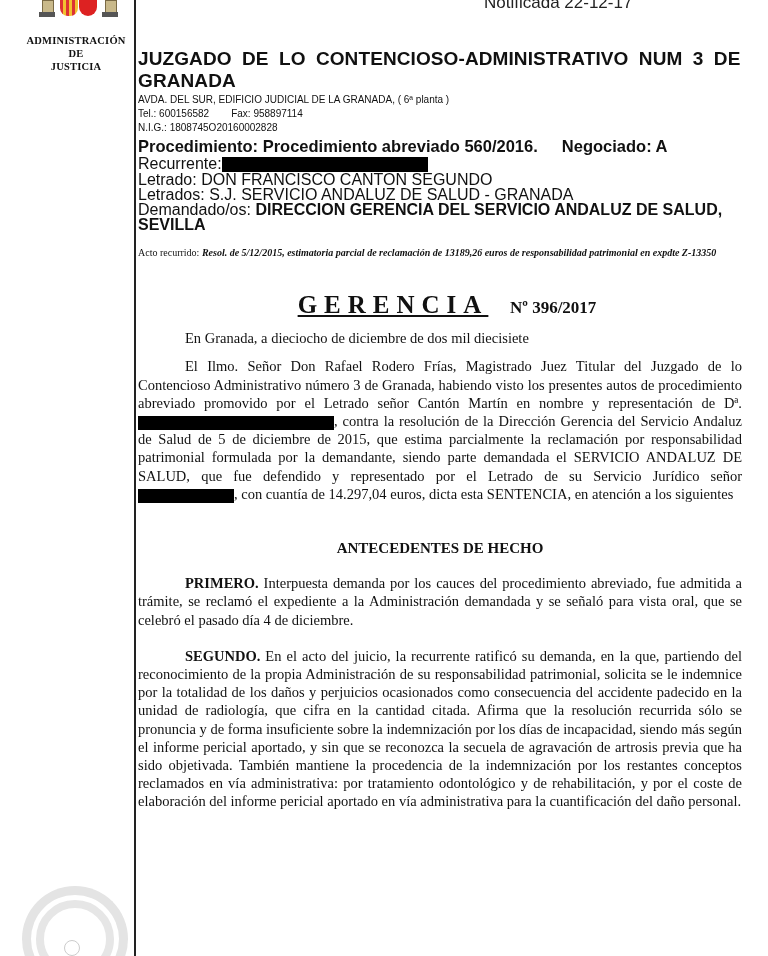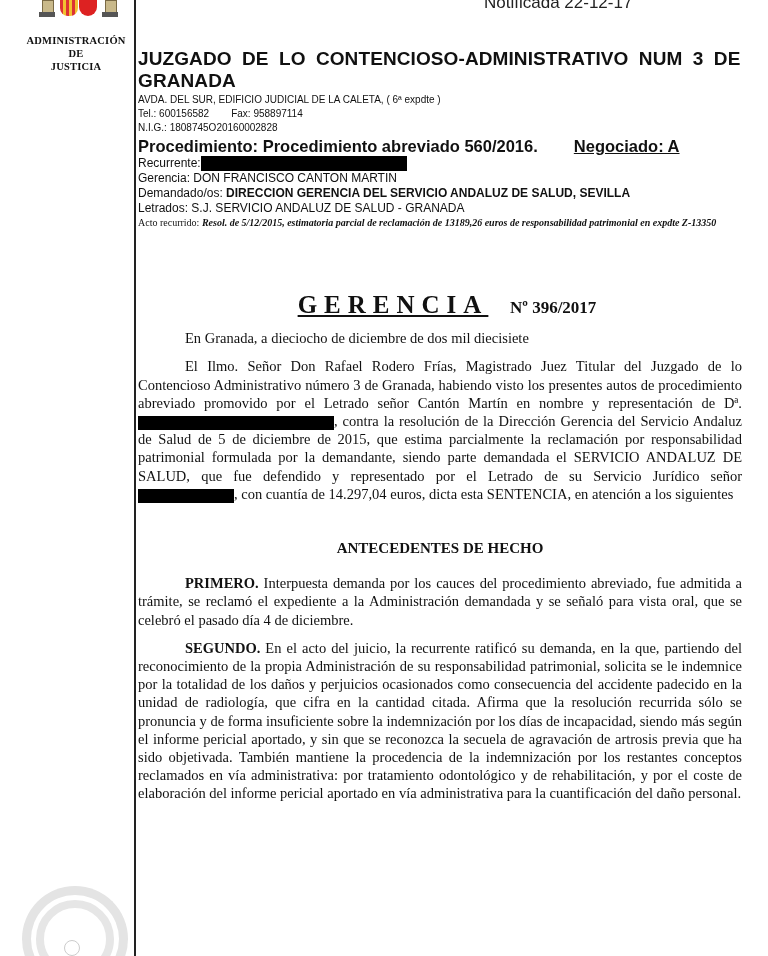--- a/index.html
+++ b/index.html
@@ -33,37 +33,37 @@
     .watermark .arc2 { position: absolute; left: 14px; top: 14px; width: 78px; height: 78px; border: 8px solid #e6e6e6; border-radius: 50%; box-sizing: border-box; }
     .watermark .emblem { position: absolute; left: 42px; top: 54px; width: 14px; height: 14px; border: 1px solid #ccc; border-radius: 50%; }
 
     
     .header { position: absolute; left: 138px; top: 48px; width: 604px; font-family: "Liberation Sans", sans-serif; }
     .court-title { font-weight: bold; font-size: 19px; line-height: 22px; text-align: justify; word-spacing: 5px; letter-spacing: 0.1px; }
     .court-title.l2 { margin-top: 0; }
     .addr { font-size: 10px; line-height: 12px; margin-top: 2px; }
     .addr .fax { margin-left: 22px; }
     .proc { font-weight: bold; font-size: 16.5px; line-height: 20px; margin-top: 2px; }
-    .proc .neg { margin-left: 36px; text-decoration: underline; }
-    .small { font-size: 12px; line-height: 15px; }
+    .proc .neg { margin-left: 24px; }
+    .small { font-size: 16px; line-height: 15px; }
     .redact { display: inline-block; background: #000; vertical-align: middle; }
-    .serif-small { font-family: "Liberation Serif", serif; font-size: 10px; line-height: 13px; }
+    .serif-small { font-family: "Liberation Serif", serif; font-size: 10px; line-height: 13px; margin-top: 14px; }
     .serif-small .it { font-style: italic; font-weight: bold; }
 
     
     .body { position: absolute; left: 138px; top: 296px; width: 604px; font-family: "Liberation Serif", serif; font-size: 14.5px; line-height: 18.2px; }
     .sent-title { text-align: center; margin-left: 14px; }
     .sent-title .word { font-size: 25px; font-weight: bold; letter-spacing: 7px; text-decoration: underline; }
     .sent-title .num { font-size: 17px; font-weight: bold; margin-left: 18px; }
     p { margin: 0; text-align: justify; text-indent: 47px; }
     .place { margin-top: 12px; }
     .para1 { margin-top: 10px; }
     .section-title { text-align: center; font-weight: bold; font-size: 15px; margin-top: 36px; }
     .para2 { margin-top: 17px; }
-    .para3 { margin-top: 10px; }
+    .para3 { margin-top: 18px; }
   </style>
 </head>
 <body>
 
 <div class="notif">Notificada 22-12-17</div>
 
 <div class="logo-wrap">
   <div class="crest">
     <div class="pillar l"></div>
       <div class="base l"></div>
@@ -83,37 +83,37 @@
 
 <div class="watermark">
   <div class="arc1"></div>
     <div class="arc2"></div>
     <div class="emblem"></div>
 </div>
 
 <div class="header">
   <div class="court-title">JUZGADO DE LO CONTENCIOSO-ADMINISTRATIVO NUM 3 DE</div>
   <div class="court-title l2">GRANADA</div>
-  <div class="addr">AVDA. DEL SUR, EDIFICIO JUDICIAL DE LA CALETA, ( 6ª expdte )</div>
+  <div class="addr">AVDA. DEL SUR, EDIFICIO JUDICIAL DE LA GRANADA, ( 6ª planta )</div>
   <div class="addr">
     <span>Tel.: 600156582</span><span class="fax">Fax: 958897114</span>
   </div>
   <div class="addr">N.I.G.: 1808745O20160002828</div>
   <div class="proc">
     <span>Procedimiento: Procedimiento abreviado  560/2016.</span><span class="neg">Negociado: A</span>
   </div>
   <div class="small">
     <span>Recurrente:</span><span class="redact" style="width:206px;height:15px;"></span>
   </div>
-  <div class="small">Gerencia: DON FRANCISCO CANTON MARTIN</div>
+  <div class="small">Letrado: DON FRANCISCO CANTON SEGUNDO</div>
+  <div class="small">Letrados: S.J. SERVICIO ANDALUZ DE SALUD - GRANADA</div>
   <div class="small">
     <span>Demandado/os:</span>
     <b>DIRECCION GERENCIA DEL SERVICIO ANDALUZ DE SALUD, SEVILLA</b>
   </div>
-  <div class="small">Letrados: S.J. SERVICIO ANDALUZ DE SALUD - GRANADA</div>
   <div class="serif-small">
     <span>Acto recurrido:</span>
     <span class="it">Resol. de 5/12/2015, estimatoria parcial de reclamación de 13189,26 euros de responsabilidad patrimonial en expdte Z-13350</span>
   </div>
 </div>
 
 <div class="body">
   <div class="sent-title">
     <span class="word">GERENCIA</span>
     <span class="num">Nº 396/2017</span>

